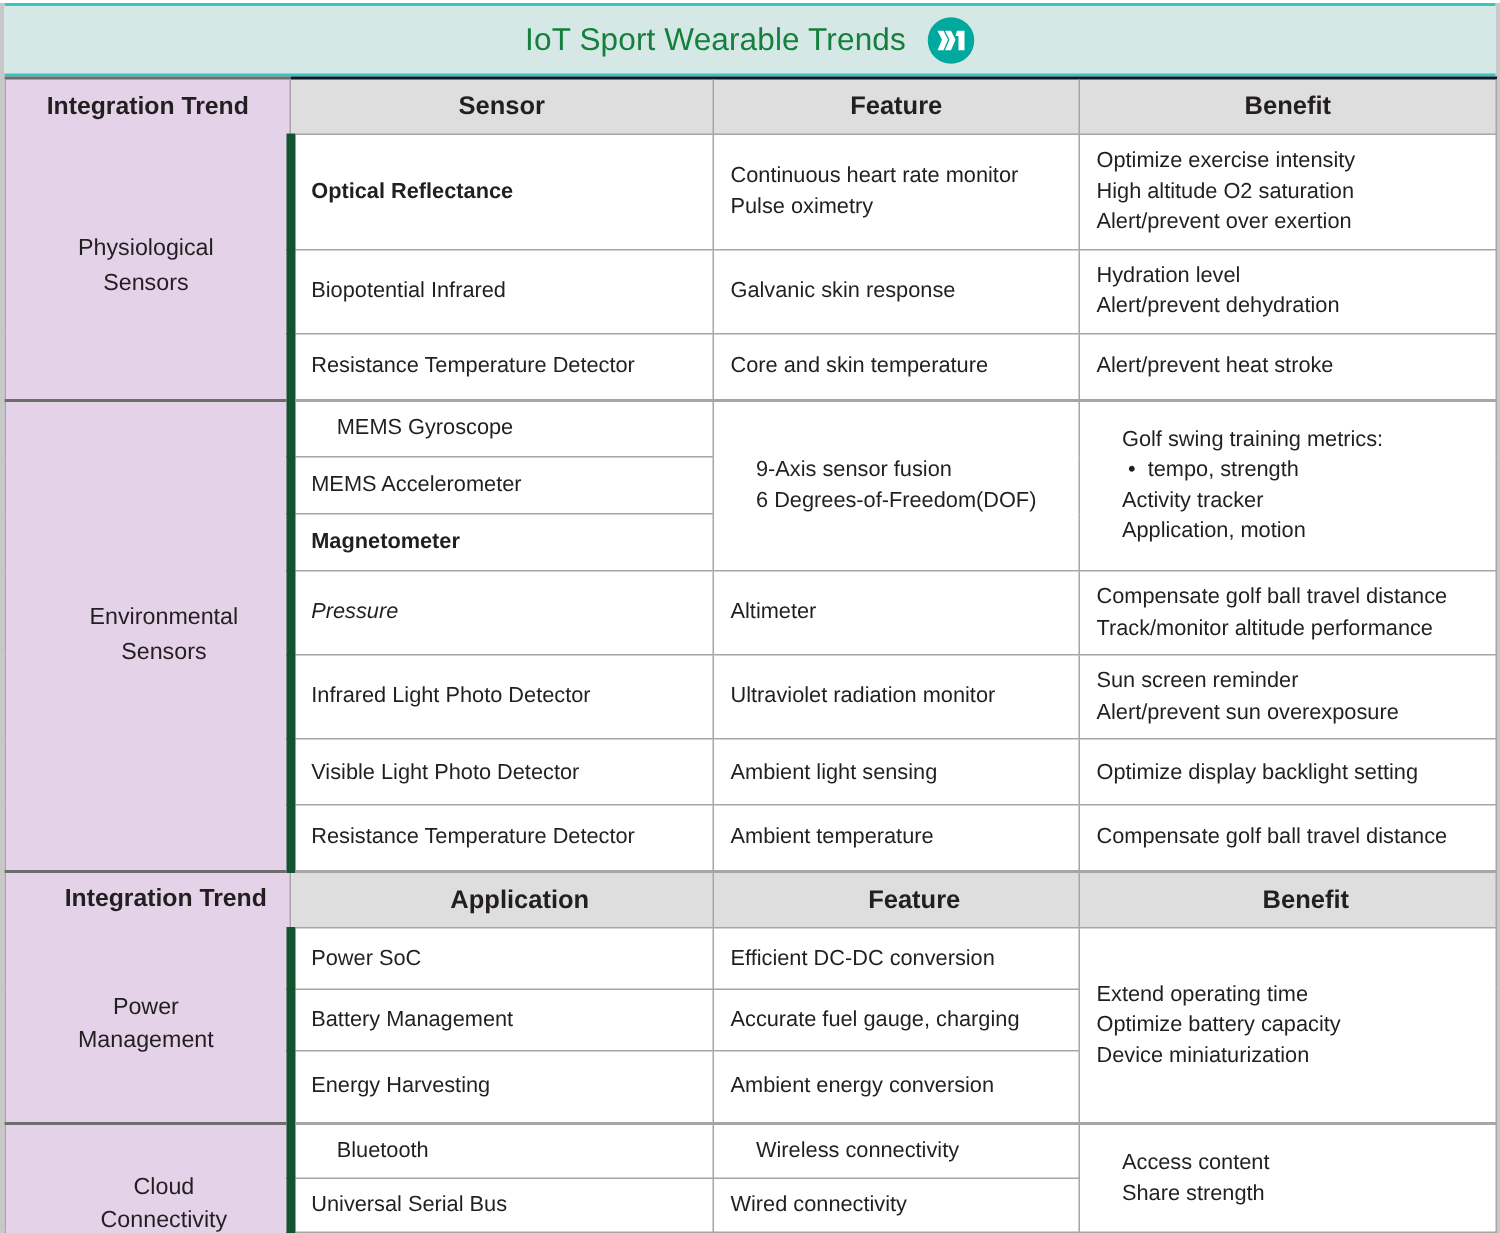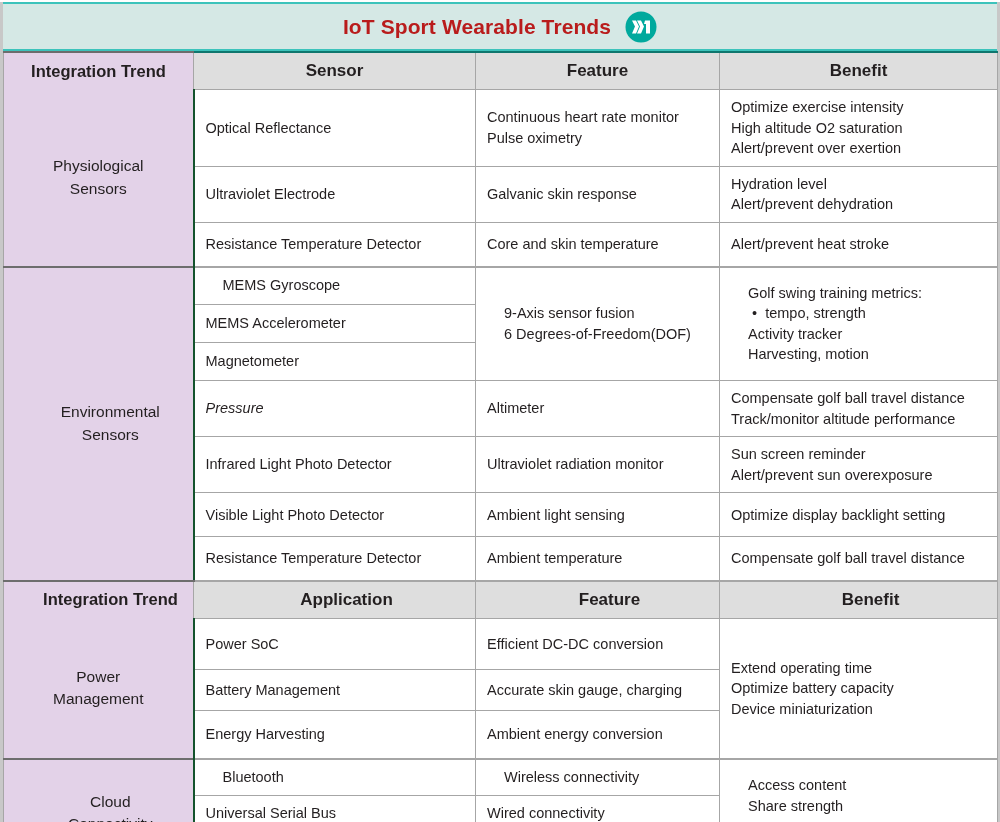--- a/index.html
+++ b/index.html
@@ -27,23 +27,23 @@
     border-top:2px solid #3cc3bb;
     border-bottom:2px solid #3cc3bb;
     display:flex;
     align-items:center;
     justify-content:center;
     gap:14px;
     margin:2px 0 0 0;
   }
   .title-text{
     font-size:21px;
-    font-weight:bold;
+    font-weight:normal;
     letter-spacing:0.1px;
-    color:#b91c1c;
+    color:#15803d;
   }
   .logo{
     width:32px;height:32px;
     flex:0 0 auto;
     display:block;
   }
 
   
   table.grid{
     border-collapse:collapse;
@@ -76,31 +76,31 @@
     border-top:2px solid #6d6d6d;
     border-bottom:none;
     padding:6px 4px;
     margin-left:16px;
   }
   td.col-head{
     background:#dedede;
     font-weight:bold;
     font-size:17px;
     text-align:center;
-    border-top:2px solid #0f766e;
+    border-top:2px solid #0f172a;
     padding:6px 4px;
   }
   td.trend-cell{
     background:#e3d2e8;
     text-align:center;
     font-size:15.5px;
     line-height:1.45;
     border-top:none;
     border-bottom:none;
-    border-right:2px solid #14532d;
+    border-right:6px solid #14532d;
     border-left:1px solid #a6a6a6;
     padding:6px 4px;
   }
   td.trend-cell.last{border-bottom:2px solid #6d6d6d;}
 
   
   .thick-top > td{border-top:2px solid #6d6d6d;padding-left:28px;}
   .thick-bottom > td{border-bottom:2px solid #8b5cf6;}
 
   td.body-cell{border-color:#a6a6a6;}
@@ -142,34 +142,34 @@
         <td class="col-head">Sensor</td>
         <td class="col-head">Feature</td>
         <td class="col-head">Benefit</td>
       </tr>
 
       <tr>
         <td class="trend-cell" rowspan="3">
           <div>Physiological</div>
           <div>Sensors</div>
         </td>
-        <td class="body-cell" style="height:74px;">Optical Reflectance</td>
+        <td class="body-cell" style="height:74px;font-weight:bold;">Optical Reflectance</td>
         <td class="body-cell">
           <div>Continuous heart rate monitor</div>
           <div>Pulse oximetry</div>
         </td>
         <td class="body-cell">
           <div>Optimize exercise intensity</div>
           <div>High altitude O2 saturation</div>
           <div>Alert/prevent over exertion</div>
         </td>
       </tr>
 
       <tr>
-        <td class="body-cell" style="height:48px;">Ultraviolet Electrode</td>
+        <td class="body-cell" style="height:48px;">Biopotential Infrared</td>
         <td class="body-cell">
           <div>Galvanic skin response</div>
         </td>
         <td class="body-cell">
           <div>Hydration level</div>
           <div>Alert/prevent dehydration</div>
         </td>
       </tr>
 
       <tr class="thick-bottom">
@@ -189,28 +189,28 @@
         </td>
         <td class="body-cell" style="height:38px;">MEMS Gyroscope</td>
         <td class="body-cell" rowspan="3">
           <div>9-Axis sensor fusion</div>
           <div>6 Degrees-of-Freedom(DOF)</div>
         </td>
         <td class="body-cell" rowspan="3">
           <div>Golf swing training metrics:</div>
           <div class="bullet">tempo, strength</div>
           <div>Activity tracker</div>
-          <div>Harvesting, motion</div>
+          <div>Application, motion</div>
         </td>
       </tr>
       <tr>
         <td class="body-cell" style="height:38px;margin-left:24px;">MEMS Accelerometer</td>
       </tr>
       <tr>
-        <td class="body-cell" style="height:38px;">Magnetometer</td>
+        <td class="body-cell" style="height:38px;font-weight:bold;">Magnetometer</td>
       </tr>
 
       <tr>
         <td class="body-cell" style="height:52px;font-style:italic;">Pressure</td>
         <td class="body-cell">
           <div>Altimeter</div>
         </td>
         <td class="body-cell">
           <div>Compensate golf ball travel distance</div>
           <div>Track/monitor altitude performance</div>
@@ -253,34 +253,34 @@
         <td class="col-head">Application</td>
         <td class="col-head">Feature</td>
         <td class="col-head">Benefit</td>
       </tr>
 
       <tr>
         <td class="trend-cell" rowspan="3">
           <div>Power</div>
           <div>Management</div>
         </td>
-        <td class="body-cell" style="height:51px;">Power SoC</td>
+        <td class="body-cell" style="height:41px;">Power SoC</td>
         <td class="body-cell">
           <div>Efficient DC-DC conversion</div>
         </td>
         <td class="body-cell" rowspan="3">
           <div>Extend operating time</div>
           <div>Optimize battery capacity</div>
           <div>Device miniaturization</div>
         </td>
       </tr>
       <tr>
         <td class="body-cell" style="height:41px;">Battery Management</td>
         <td class="body-cell">
-          <div>Accurate skin gauge, charging</div>
+          <div>Accurate fuel gauge, charging</div>
         </td>
       </tr>
       <tr class="thick-bottom">
         <td class="body-cell" style="height:49px;">Energy Harvesting</td>
         <td class="body-cell">
           <div>Ambient energy conversion</div>
         </td>
       </tr>
 
       <tr class="thick-top">

